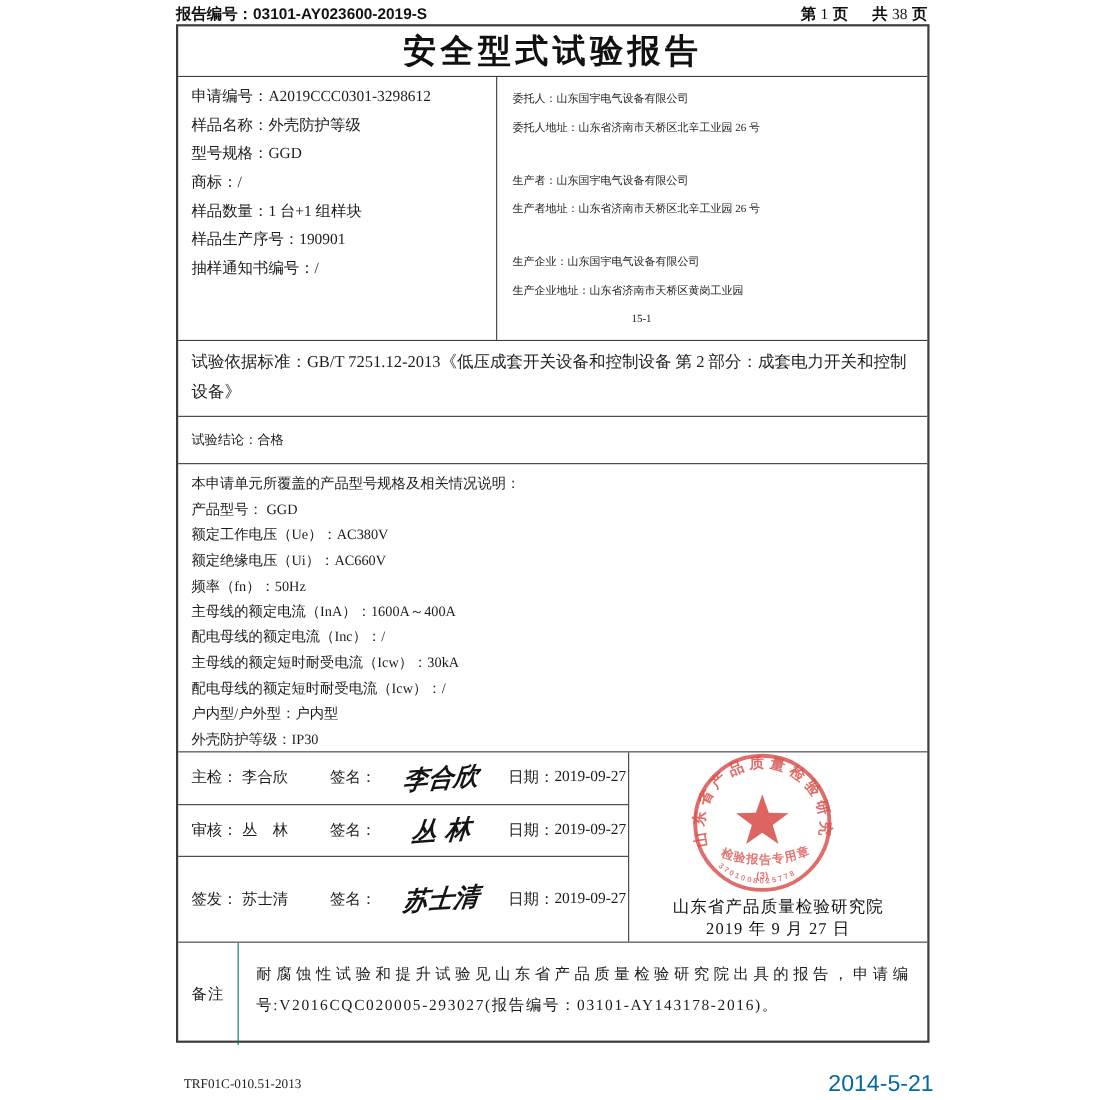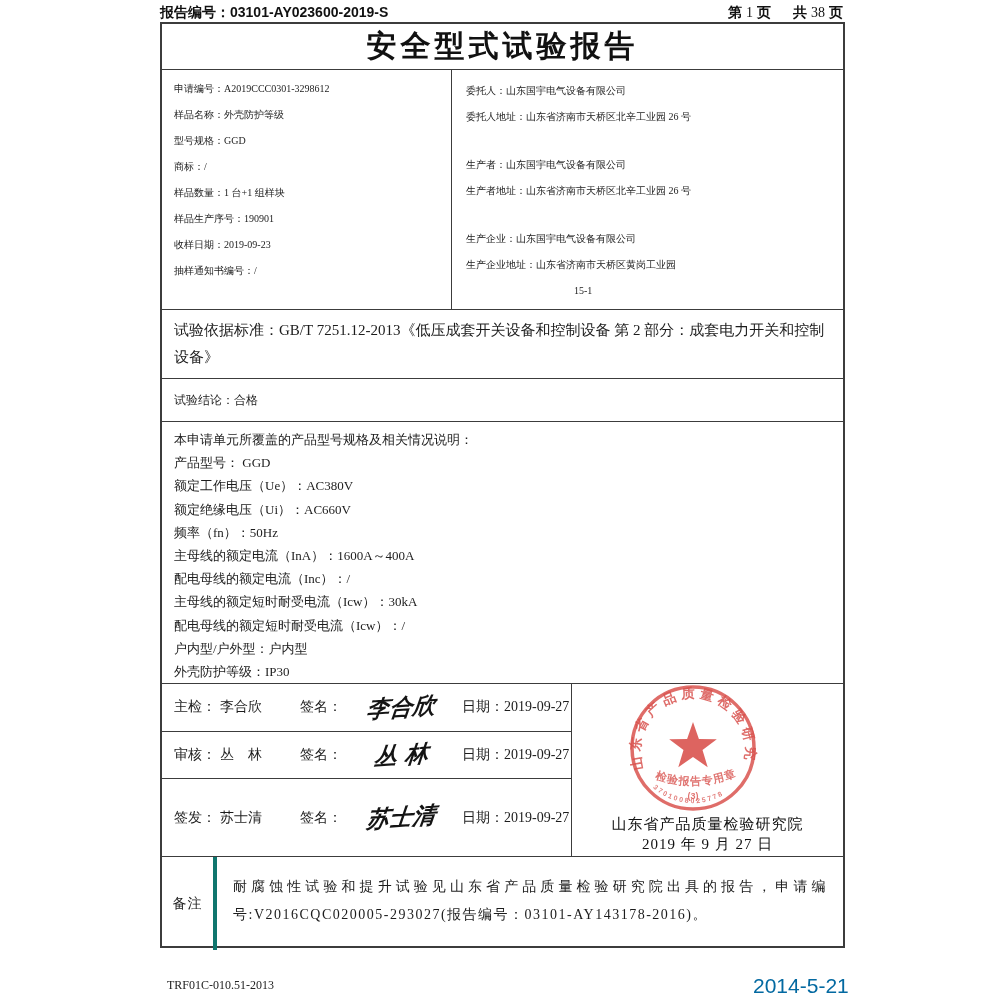--- a/index.html
+++ b/index.html
@@ -30,21 +30,21 @@
 
   .title-row{
     height:46px;display:flex;align-items:center;justify-content:center;
     font-size:30px;font-weight:bold;letter-spacing:4px;color:#111;
   }
 
   
   .info-row{height:240px;display:flex;}
   .info-left{
     width:290px;box-sizing:border-box;border-right:1px solid #3c3c3c;
-    padding:6px 10px 0 12px;font-size:10px;line-height:26px;white-space:nowrap;
+    padding:6px 10px 0 12px;font-size:14px;line-height:26px;white-space:nowrap;
   }
   .info-right{flex:1;padding:8px 10px 0 14px;font-size:10px;line-height:26px;}
   .info-group{margin-bottom:22px;}
   .info-group:last-child{margin-bottom:0;}
   .addr-cont{padding-left:108px;}
 
   .standards-row{height:69px;padding:7px 12px 0 12px;font-size:15px;line-height:27px;}
   .conclusion-row{height:43px;display:flex;align-items:center;padding:0 12px;font-size:12px;}
 
   .specs-row{height:262px;padding:6px 12px 0 12px;font-size:13px;line-height:23.2px;white-space:nowrap;}
@@ -74,21 +74,21 @@
     font-size:15px;color:#111;letter-spacing:1px;
   }
   .seal-date{
     position:absolute;left:0;right:0;bottom:2px;text-align:center;
     font-size:15px;color:#111;letter-spacing:1px;
   }
 
   
   .remark-row{height:93px;display:flex;border-bottom:none;}
   .remark-label{
-    width:55px;box-sizing:border-box;border-right:4px solid #0f766e;
+    width:55px;box-sizing:border-box;border-right:1px solid #0f766e;
     display:flex;align-items:center;justify-content:center;font-size:14px;letter-spacing:1px;text-align:center;
   }
   .remark-content{
     flex:1;padding:16px 16px 0 16px;font-size:14px;line-height:28px;
     text-align:justify;letter-spacing:1.5px;
   }
 
   
   .foot-left{
     position:absolute;left:167px;top:978px;font-size:12px;color:#222;
@@ -116,21 +116,20 @@
     <div class="row title-row">安全型式试验报告</div>
 
     <div class="row info-row">
       <div class="info-left">
         <div>申请编号：A2019CCC0301-3298612</div>
         <div>样品名称：外壳防护等级</div>
         <div>型号规格：GGD</div>
         <div>商标：/</div>
         <div>样品数量：1 台+1 组样块</div>
         <div>样品生产序号：190901</div>
-        <div>收样日期：2019-09-23</div>
         <div>抽样通知书编号：/</div>
       </div>
       <div class="info-right">
         <div class="info-group">
           <div>委托人：山东国宇电气设备有限公司</div>
           <div>委托人地址：山东省济南市天桥区北辛工业园 26 号</div>
         </div>
         <div class="info-group">
           <div>生产者：山东国宇电气设备有限公司</div>
           <div>生产者地址：山东省济南市天桥区北辛工业园 26 号</div>

